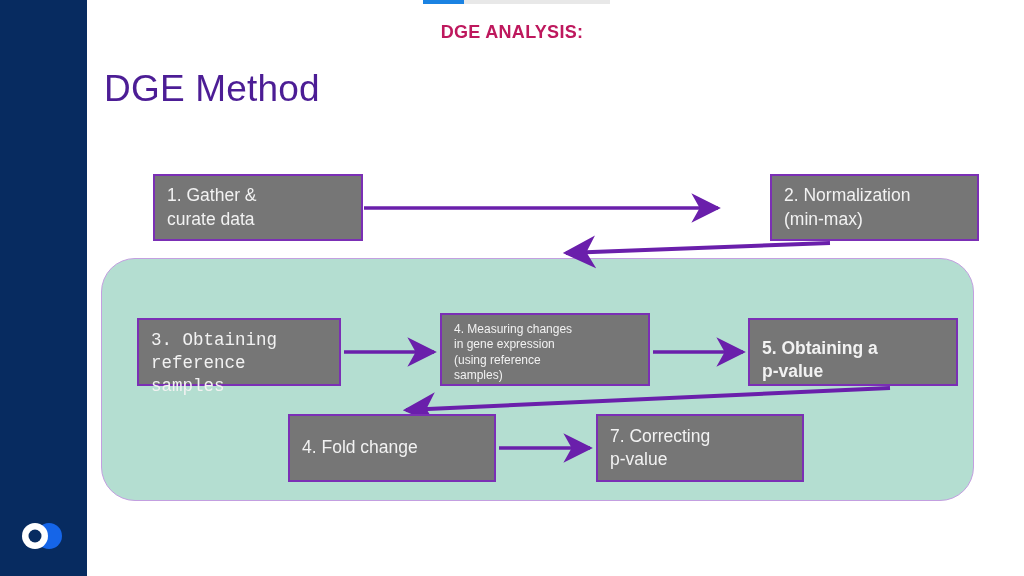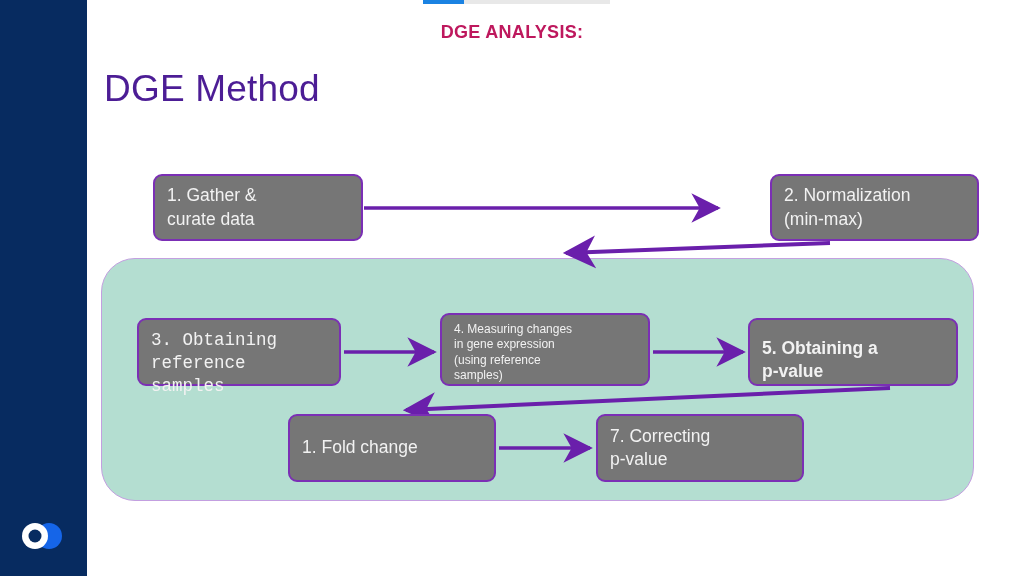--- a/index.html
+++ b/index.html
@@ -55,21 +55,21 @@
     color: #4c1d95;
     letter-spacing: 0.2px;
     white-space: nowrap;
   }
 
   
   .pbox {
     position: absolute;
     background: #767676;
     border: 2px solid #7b2fb5;
-    border-radius: 9px;
+    border-radius: 0;
     box-sizing: border-box;
     color: #f2f2f2;
     font-size: 17.5px;
     line-height: 1.32;
     padding: 9px 12px 4px 12px;
     overflow: visible;
     z-index: 3;
   }
   .pbox.small {
     font-size: 12px;
@@ -180,18 +180,18 @@
 
 <div class="pbox small" id="box-4">
   <span>4. Measuring changes<br>in gene expression<br>(using reference<br>samples)</span>
 </div>
 
 <div class="pbox" id="box-5" style="display: flex; flex-direction: column; justify-content: center; padding-top: 16px; padding-bottom: 0px; font-weight: bold;">
   <span>5. Obtaining a<br>p-value</span>
 </div>
 
 <div class="pbox" id="box-6" style="display: flex; flex-direction: column; justify-content: center; padding-top: 0px; padding-bottom: 0px;">
-  <span>1. Fold change</span>
+  <span>4. Fold change</span>
 </div>
 
 <div class="pbox" id="box-7" style="display: flex; flex-direction: column; justify-content: center; padding-top: 0px; padding-bottom: 0px;">
   <span>7. Correcting<br>p-value</span>
 </div>
 
 </body></html>

